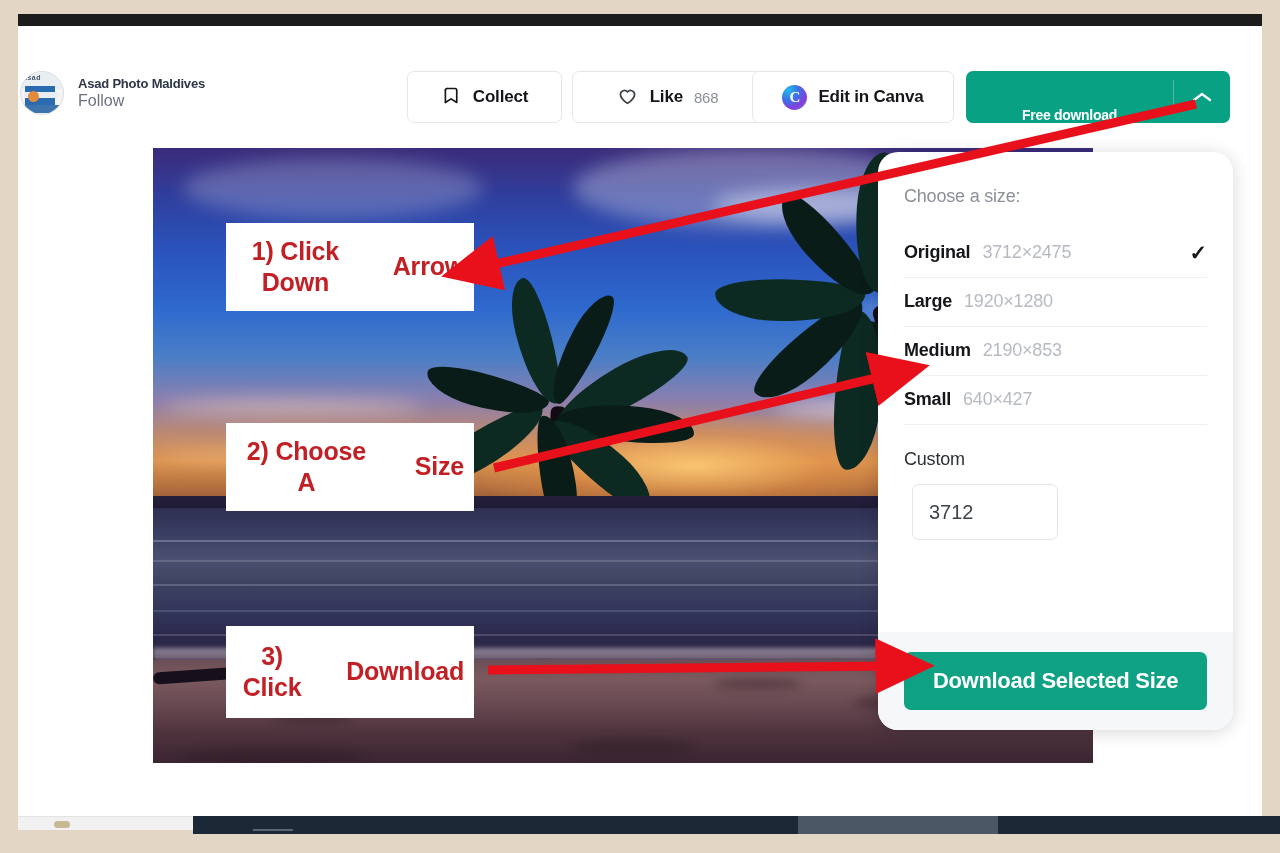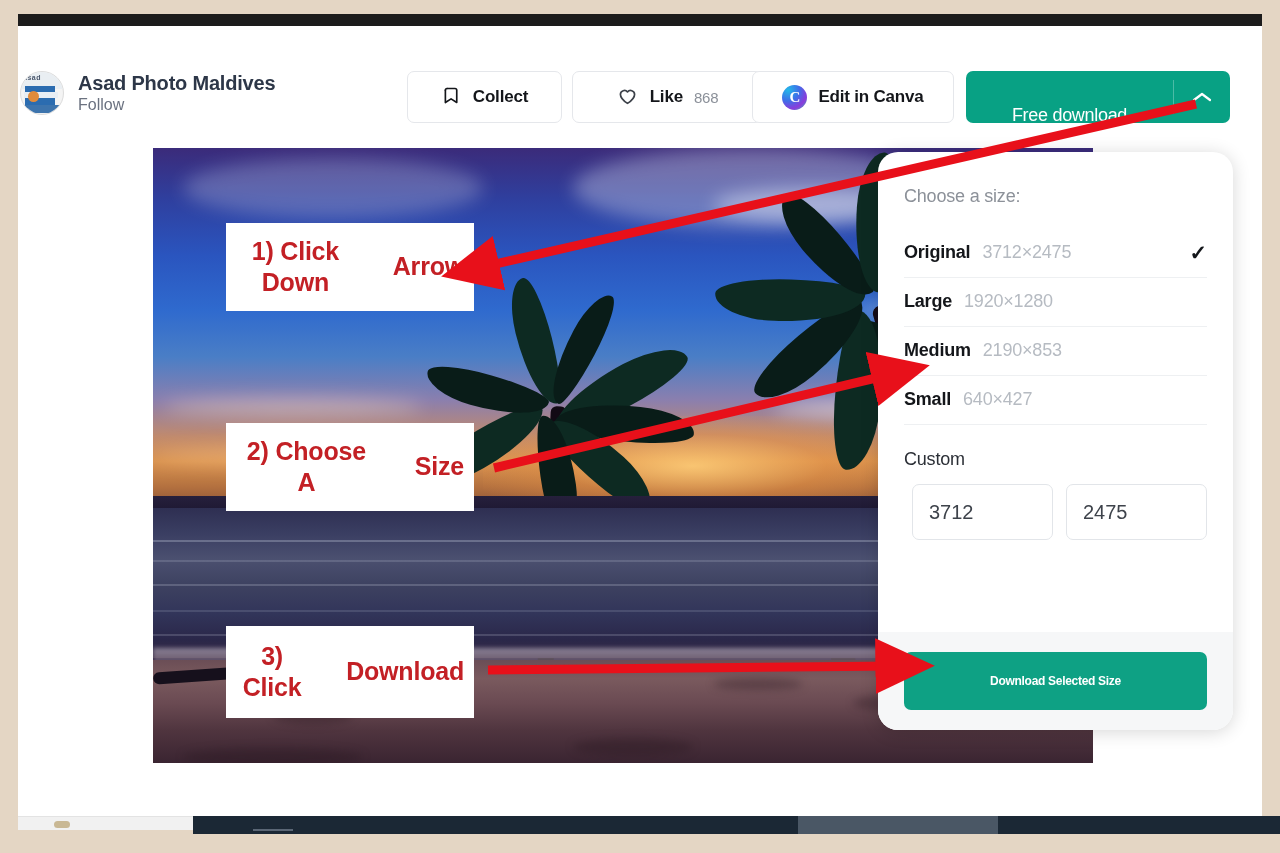--- a/index.html
+++ b/index.html
@@ -60,21 +60,21 @@
   }
   #avatar .av-txt {
     position:absolute; left:2px; top:2px;
     font-size:7px; color:#49566b; font-weight:bold; letter-spacing:.5px;
   }
   #avatar .av-base {
     position:absolute; left:2px; top:33px; width:36px; height:8px; background:#3d74ad;
   }
   #author-text { display: flex; flex-direction: column; gap: 1px; }
   #author-name {
-    font-size: 20px; font-weight: bold; color: #2d3748; letter-spacing: -0.2px;
+    font-size: 13px; font-weight: bold; color: #2d3748; letter-spacing: -0.2px;
   }
   #follow-link {
     font-size: 16px; color: #6b7280; cursor: pointer;
   }
 
   .hdr-btn {
     position: absolute; top: 45px;
     height: 52px;
     background: #ffffff;
     border: 1px solid #e5e7eb;
@@ -110,21 +110,21 @@
     background: #08a184;
     border-radius: 7px;
     display: flex; align-items: stretch;
     cursor: pointer;
   }
   #free-download-main {
     flex: 1 1 auto; display: flex; align-items: center; justify-content: center;
     cursor: pointer;
   }
   #free-download-main .lbl {
-    color: #ffffff; font-size: 18px; font-weight: normal; letter-spacing: -0.3px; margin-top: 36px;
+    color: #ffffff; font-size: 14px; font-weight: bold; letter-spacing: -0.3px; margin-top: 36px;
   }
   #free-download-divider {
     width: 1px; background: rgba(255,255,255,0.28); margin: 9px 0;
   }
   #free-download-caret {
     width: 56px; display: flex; align-items: center; justify-content: center;
     cursor: pointer;
   }
   #free-download-caret svg { display:block; }
 
@@ -266,21 +266,21 @@
     display: flex; align-items: center; justify-content: center;
   }
   #download-selected-btn {
     width: 303px; height: 58px;
     background: #0ea184;
     border-radius: 7px;
     display: flex; align-items: center; justify-content: center;
     cursor: pointer;
   }
   #download-selected-btn .lbl {
-    color: #ffffff; font-size: 12px; font-weight: bold; letter-spacing: -0.3px;
+    color: #ffffff; font-size: 22px; font-weight: bold; letter-spacing: -0.3px;
   }
 
   
   #photo-caption {
     position: absolute; left: 135px; top: 746px; width: 940px;
     text-align: center; font-size: 13px; color: #f2f2f2;
   }
 
   
   #h-scrollbar {
@@ -477,21 +477,20 @@
 
           <div class="size-row">
             <span class="sz-name">Small</span>
             <span class="sz-dim">640×427</span>
             <span class="sz-check"></span>
           </div>
 
           <div id="custom-label">Custom</div>
           <div id="custom-inputs">
             <div class="custom-input">3712</div>
-            <div class="custom-input">2475</div>
           </div>
         </div>
 
         <div id="panel-footer">
           <div id="download-selected-btn">
             <span class="lbl">Download Selected Size</span>
           </div>
         </div>
       </div>
 

